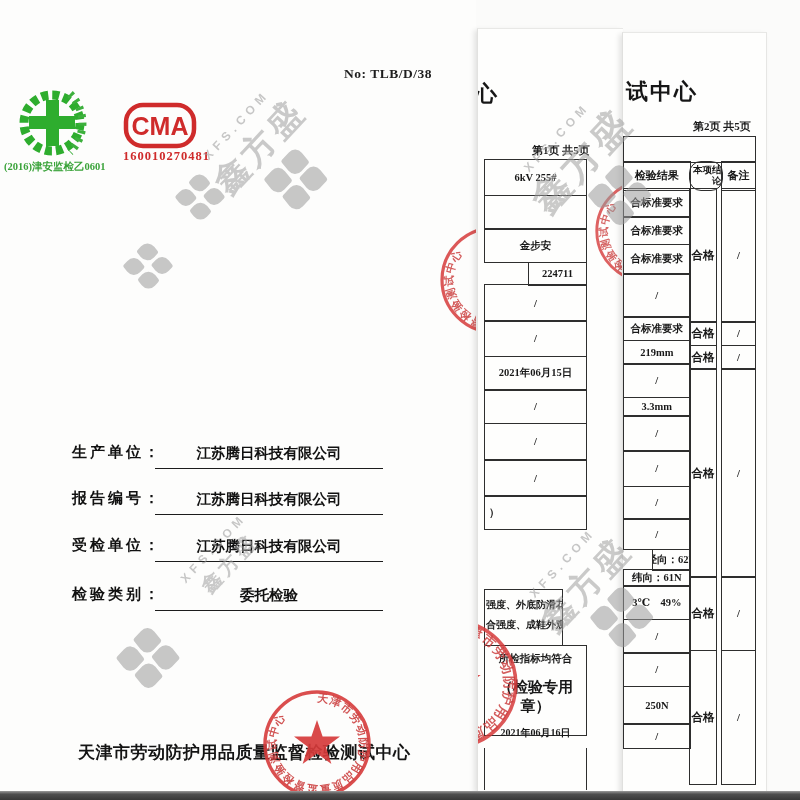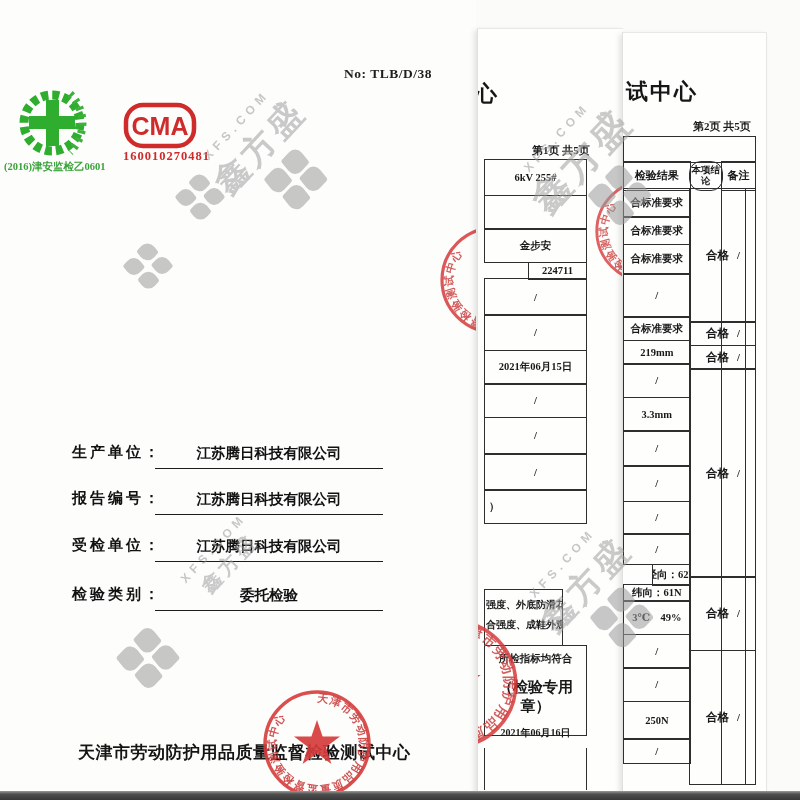--- a/index.html
+++ b/index.html
@@ -39,21 +39,21 @@
   .p1-tail{left:6px;top:718.5px;width:103px;height:42px;box-sizing:border-box;
     border-left:1.6px solid #2e2e2e;border-right:1.6px solid #2e2e2e;}
   .p1-verdict{position:absolute;left:0;top:6px;width:100%;text-align:center;font-size:10.5px;}
   .p1-sealcap{position:absolute;left:0;top:32px;width:100%;text-align:center;font-size:15px;}
   .p1-date{position:absolute;left:0;top:80px;width:100%;text-align:center;font-size:10px;}
   .page-head{font-weight:bold;color:#161616;font-size:22px;letter-spacing:2px;white-space:nowrap;}
   .page-no{font-size:11px;font-weight:bold;color:#1b1b1b;white-space:nowrap;}
 
   .p2-band{left:0;top:103px;width:133px;height:26.6px;box-sizing:border-box;border:1.6px solid #2e2e2e;}
   .p2-h{box-sizing:border-box;border:1.6px solid #2e2e2e;position:absolute;top:128px;height:29.6px;
-    display:flex;align-items:center;justify-content:center;font-size:11px;font-weight:bold;color:#161616;text-align:center;}
+    display:flex;align-items:center;justify-content:center;font-size:11px;font-weight:bold;color:#161616;text-align:right;}
   .p2-col{top:156.4px;}
   .p2-col .cellbox{font-size:10.5px;}
   .small2{font-size:9.5px;line-height:1.15;border-radius:12px;}
 
   
   .wm{position:absolute;z-index:30;transform:translate(-50%,-50%) rotate(-47deg);
     display:flex;flex-direction:column;align-items:center;gap:2px;pointer-events:none;opacity:.55;}
   .wm-site{font-family:"Liberation Sans",sans-serif;font-size:12px;font-weight:bold;color:#9a9a9a;letter-spacing:5px;white-space:nowrap;}
   .wm-brand{font-family:"Liberation Sans",sans-serif;font-weight:bold;color:#a0a0a0;letter-spacing:4px;white-space:nowrap;}
   .wm-logo{display:grid;grid-template-columns:1fr 1fr;gap:3px;}
@@ -134,21 +134,21 @@
   </div>
 
   <div id="mid-page" class="abs">
     <div class="abs page-head" style="left:-3px;top:50px">心</div>
     <div class="abs page-no" style="left:54px;top:114px">第1页  共5页</div>
 
     <div id="p1-col" class="abs p1-col">
         <div class="cellbox" style="height: 37px;">6kV  255#</div>
         <div class="cellbox" style="height: 35px;"></div>
         <div class="cellbox" style="height: 35px;">金步安</div>
-        <div class="cellbox" style="height: 18px; margin-left: 44px;">224711</div>
+        <div class="cellbox" style="height: 24px; margin-left: 44px;">224711</div>
         <div class="cellbox" style="height: 38px;">/</div>
         <div class="cellbox" style="height: 37px;">/</div>
         <div class="cellbox" style="height: 35px;">2021年06月15日</div>
         <div class="cellbox" style="height: 35px;">/</div>
         <div class="cellbox" style="height: 38px;">/</div>
         <div class="cellbox" style="height: 38px;">/</div>
         <div class="cellbox" style="height: 35px; justify-content: flex-start; padding-left: 4px;">）</div>
       </div>
 
     <div class="abs p1-sumA">
@@ -196,34 +196,34 @@
     <div class="p2-h" style="left:98px;width:35px">备注</div>
 
     <div id="p2-result" class="abs p2-col" style="left:0;width:67.6px">
         <div class="cellbox" style="height: 30px; font-size: 10.5px;">合标准要求</div>
         <div class="cellbox" style="height: 29px; font-size: 10.5px;">合标准要求</div>
         <div class="cellbox" style="height: 31px; font-size: 10.5px;">合标准要求</div>
         <div class="cellbox" style="height: 45px; font-size: 10.5px;">/</div>
         <div class="cellbox" style="height: 25px; font-size: 10.5px;">合标准要求</div>
         <div class="cellbox" style="height: 25px; font-size: 10.5px;">219mm</div>
         <div class="cellbox" style="height: 35px; font-size: 10.5px;">/</div>
-        <div class="cellbox" style="height: 35px; font-size: 10.5px;">3.3mm</div>
+        <div class="cellbox" style="height: 20px; font-size: 10.5px;">3.3mm</div>
         <div class="cellbox" style="height: 37px; font-size: 10.5px;">/</div>
         <div class="cellbox" style="height: 37px; font-size: 10.5px;">/</div>
         <div class="cellbox" style="height: 34px; font-size: 10.5px;">/</div>
         <div class="cellbox" style="height: 32px; font-size: 10.5px;">/</div>
         <div class="cellbox" style="height: 22px; font-size: 10.5px; margin-left: 29px;">经向：62N</div>
         <div class="cellbox" style="height: 18px; font-size: 10.5px;">纬向：61N</div>
         <div class="cellbox" style="height: 35px; font-size: 10.5px;">3℃　49%</div>
         <div class="cellbox" style="height: 35px; font-size: 10.5px;">/</div>
         <div class="cellbox" style="height: 35px; font-size: 10.5px;">/</div>
         <div class="cellbox" style="height: 39px; font-size: 10.5px;">250N</div>
         <div class="cellbox" style="height: 26px; font-size: 10.5px;">/</div>
       </div>
-    <div id="p2-conc" class="abs p2-col" style="left:66px;width:57px">
+    <div id="p2-conc" class="abs p2-col" style="left:66px;width:28px">
         <div class="cellbox" style="height: 135px; font-size: 11.5px;">合格</div>
         <div class="cellbox" style="height: 25px; font-size: 11.5px;">合格</div>
         <div class="cellbox" style="height: 25px; font-size: 11.5px;">合格</div>
         <div class="cellbox" style="height: 210px; font-size: 11.5px;">合格</div>
         <div class="cellbox" style="height: 75px; font-size: 11.5px;">合格</div>
         <div class="cellbox" style="height: 135px; font-size: 11.5px;">合格</div>
       </div>
     <div id="p2-rem" class="abs p2-col" style="left:98px;width:35px">
         <div class="cellbox" style="height: 135px;">/</div>
         <div class="cellbox" style="height: 25px;">/</div>

